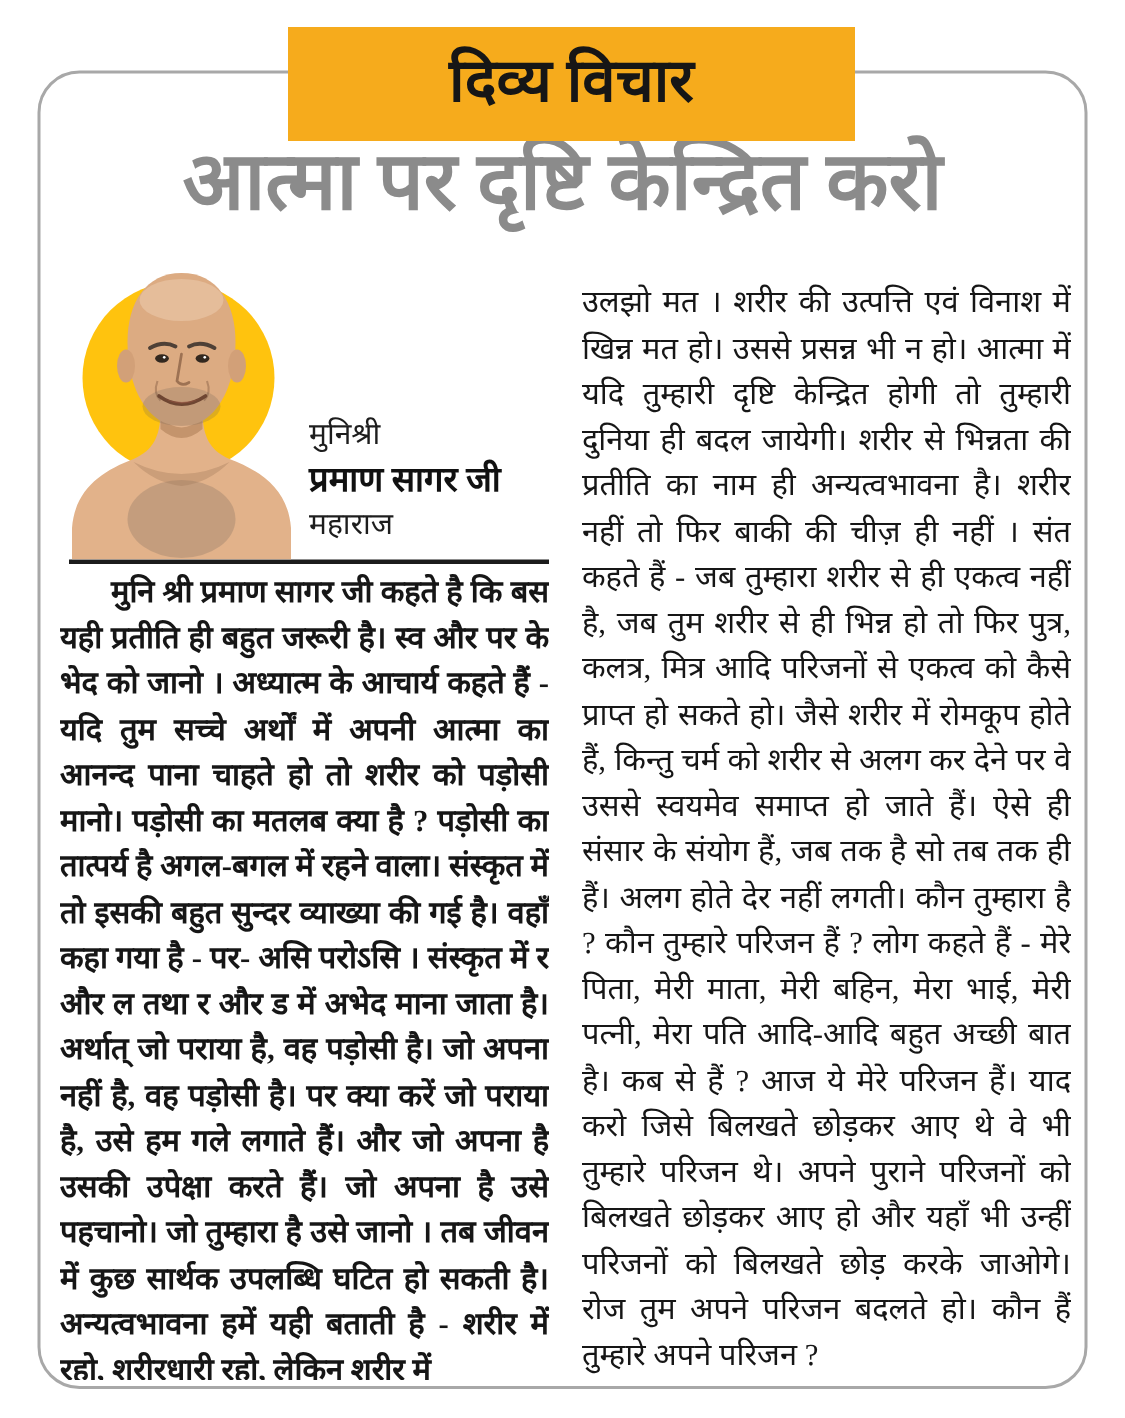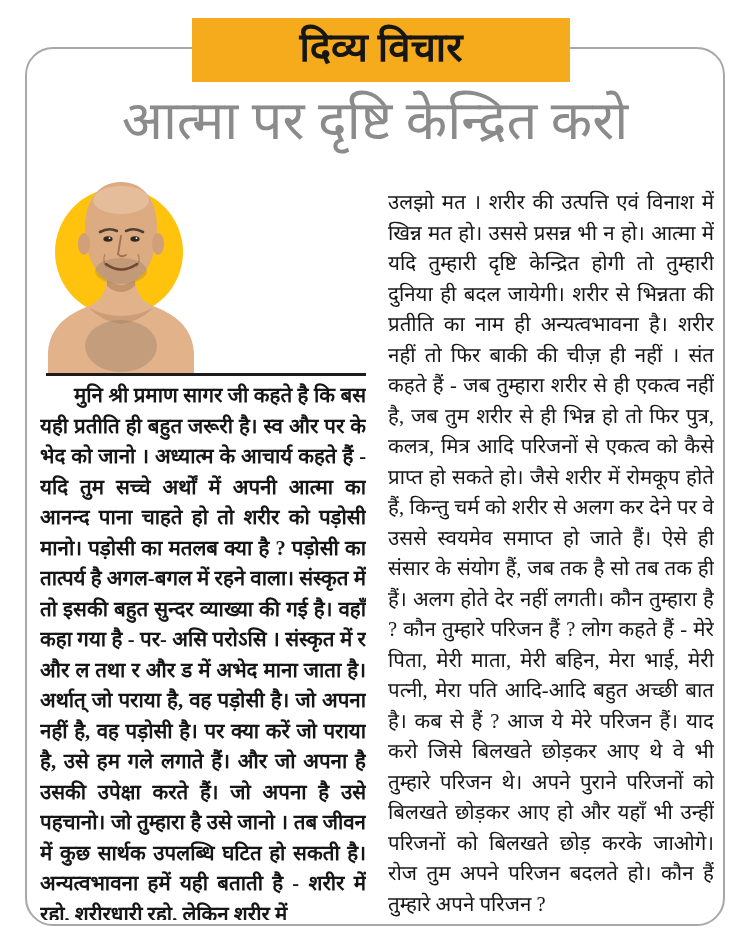--- a/index.html
+++ b/index.html
@@ -19,41 +19,41 @@
     width: 700px; height: 879px;
     border: 2px solid #a8a8a8;
     border-radius: 28px;
     background: transparent;
   }
 
   
   .banner {
     position: absolute;
     left: 192px; top: 18px;
-    width: 378px; height: 64px;
+    width: 378px; height: 76px;
     background: #f6ab1c;
     display: flex; align-items: center; justify-content: center;
     z-index: 3;
   }
   .banner-text {
     font-size: 40px;
     font-weight: 700;
     color: #161616;
     letter-spacing: 0px;
     line-height: 1;
     padding-bottom: 4px;
   }
 
   .headline {
     position: absolute;
     left: 0; top: 88px;
     width: 750px;
     text-align: center;
     font-size: 54px;
-    font-weight: 400;
+    font-weight: 700;
     color: #8b8b8b;
     line-height: 1.25;
     z-index: 2;
   }
 
   .content {
     position: absolute;
     left: 40px; top: 160px;
     width: 674px; height: 762px;
     display: flex;
@@ -145,20 +145,25 @@
         <path d="M77,62 L74,80 Q77,84 82,81" stroke="rgba(130,90,62,0.7)" stroke-width="1.8" fill="none" stroke-linecap="round"></path>
 
         <path d="M61,80 Q58,88 63,93" stroke="rgba(140,100,72,0.5)" stroke-width="1.4" fill="none"></path>
         <path d="M94,80 Q97,88 92,93" stroke="rgba(140,100,72,0.5)" stroke-width="1.4" fill="none"></path>
 
         <ellipse cx="77" cy="97" rx="26" ry="13" fill="rgba(105,95,88,0.22)"></ellipse>
 
         <path d="M62,90 Q77,101 93,90" stroke="#6e4632" stroke-width="2.4" fill="none" stroke-linecap="round"></path>
         <path d="M66,92 Q77,98 89,92 Q77,96 66,92" fill="rgba(150,84,66,0.55)"></path>
       </svg>
+      <div class="caption">
+        <div class="caption-prefix">मुनिश्री</div>
+        <div class="caption-name">प्रमाण सागर जी</div>
+        <div class="caption-suffix">महाराज</div>
+      </div>
     </div>
 
     <hr class="photo-divider">
 
     <div class="col-left-text">
       <p class="article-text indent-first">मुनि श्री प्रमाण सागर जी कहते है कि  बस यही प्रतीति ही बहुत जरूरी है। स्व और पर के भेद को जानो । अध्यात्म के आचार्य कहते हैं - यदि तुम सच्चे अर्थों में अपनी आत्मा का आनन्द पाना चाहते हो तो शरीर को पड़ोसी मानो। पड़ोसी का मतलब क्या है ? पड़ोसी का तात्पर्य है अगल-बगल में रहने वाला। संस्कृत में तो इसकी बहुत सुन्दर व्याख्या की गई है। वहाँ कहा गया है - पर- असि परोऽसि । संस्कृत में र और ल तथा र और ड में अभेद माना जाता है। अर्थात् जो पराया है, वह पड़ोसी है। जो अपना नहीं है, वह पड़ोसी है। पर क्या करें जो पराया है, उसे हम गले लगाते हैं। और जो अपना है उसकी उपेक्षा करते हैं। जो अपना है उसे पहचानो। जो तुम्हारा है उसे जानो । तब जीवन में कुछ सार्थक उपलब्धि घटित हो सकती है। अन्यत्वभावना हमें यही बताती है - शरीर में रहो, शरीरधारी रहो, लेकिन शरीर में</p>
     </div>
   </div>
 
   <div class="col col-right">

